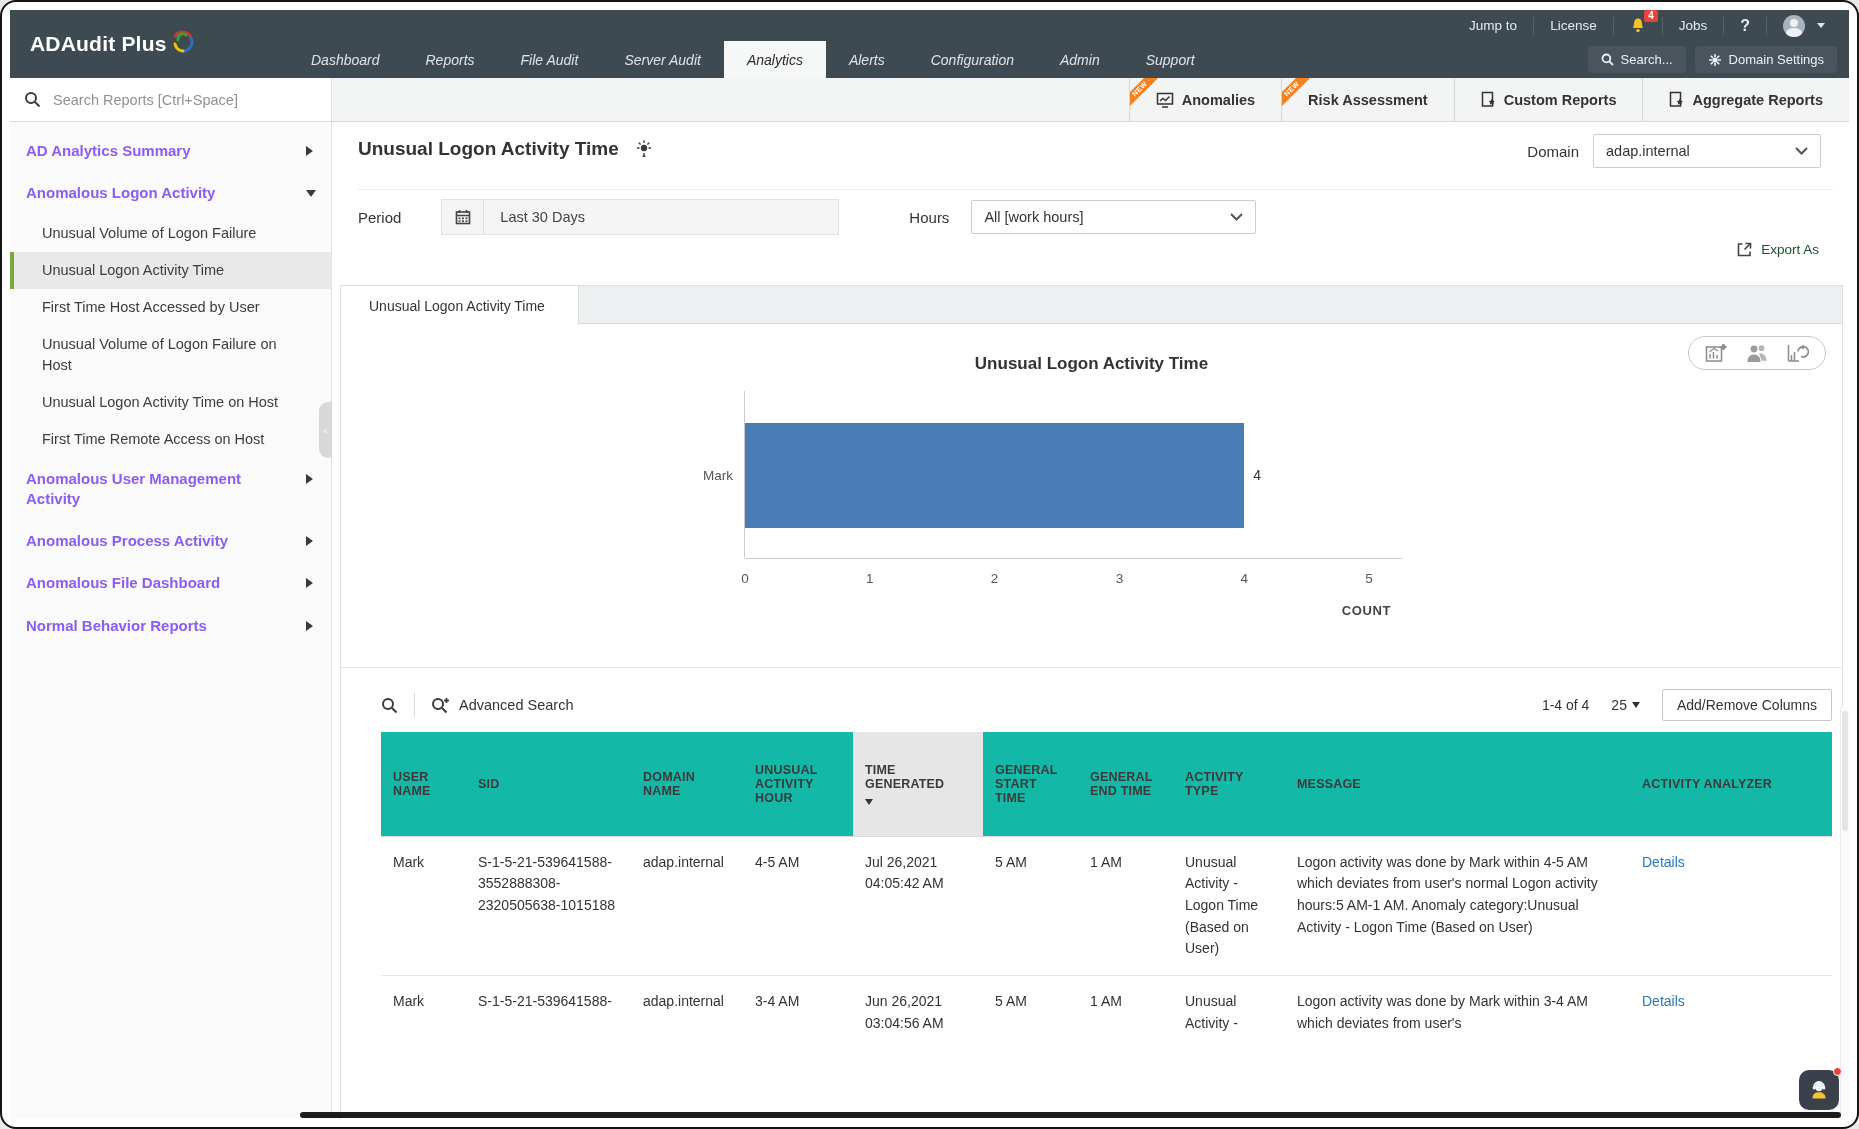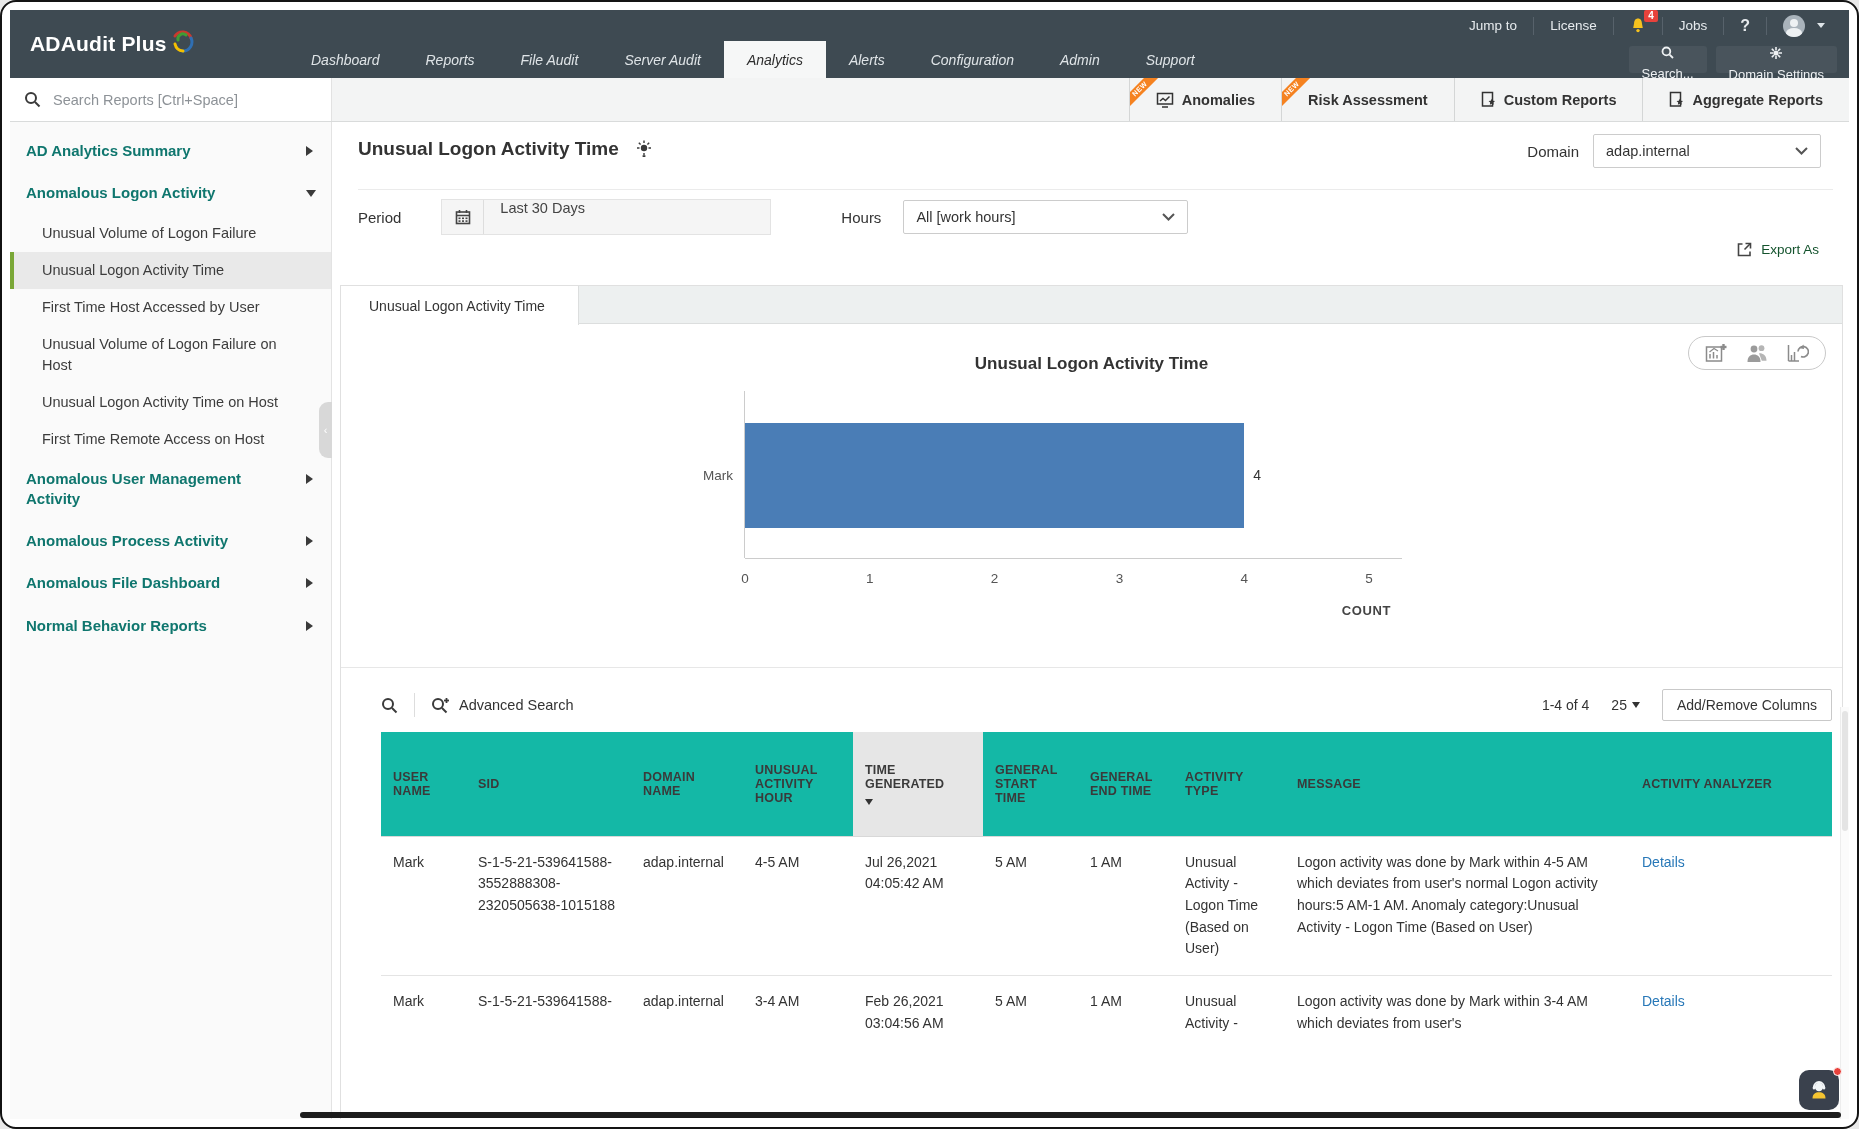--- a/index.html
+++ b/index.html
@@ -19,53 +19,53 @@
   .bell-badge { position:absolute; top:-7px; right:-12px; background:#e8423c; color:#fff; font-size:10px; font-weight:700; line-height:12px; padding:0 4px; border-radius:2px; }
   .avatar { width:22px; height:22px; border-radius:50%; background:#a9b3bb; position:relative; overflow:hidden; }
   .avatar:before { content:""; position:absolute; left:7px; top:4px; width:8px; height:8px; border-radius:50%; background:#eef1f3; }
   .avatar:after { content:""; position:absolute; left:3px; top:13px; width:16px; height:10px; border-radius:50% 50% 0 0; background:#eef1f3; }
   .tri-d-w { width:0; height:0; border-top:5px solid #dfe5e9; border-left:4px solid transparent; border-right:4px solid transparent; display:inline-block; margin-left:6px; }
   .nav-row { height:37px; display:flex; align-items:stretch; justify-content:space-between; }
   .nav-items { display:flex;font-style:italic; }
   .nav-item { color:#dfe4e7; font-size:14px; padding:0 23px; display:flex; align-items:center; cursor:pointer; }
   .nav-item.active { background:#f6f7f7; color:#2e2e2e; }
   .nav-buttons { display:flex; align-items:center; gap:9px; padding-right:12px; }
-  .dark-btn { background:#49545c; color:#eef1f3; font-size:13px; border:none; border-radius:3px; height:27px; padding:0 13px; display:flex; align-items:center; gap:7px; cursor:pointer;flex-direction:column; }
+  .dark-btn { background:#49545c; color:#eef1f3; font-size:13px; border:none; border-radius:3px; height:27px; padding:0 13px; display:flex; align-items:center; gap:7px; cursor:pointer; }
 
   
   .subnav { position:absolute; left:0; right:0; top:68px; height:44px; background:#f3f4f4; border-bottom:1px solid #d9dbdb; display:flex; }
   .report-search { width:322px; background:#fff; border-right:1px solid #e2e2e2; display:flex; align-items:center; padding:0 14px; gap:12px; }
   .report-search input { border:none; outline:none; flex:1; font-size:14.5px; color:#444; background:transparent; font-family:inherit; }
   .report-search input::placeholder { color:#8d9297; }
   .subtabs { flex:1; display:flex; justify-content:flex-end; }
   .subtab { position:relative; display:flex; align-items:center; justify-content:center; gap:8px; padding:0 26px; font-size:14.5px; font-weight:600; color:#333; border-left:1px solid #d4d6d6; cursor:pointer; }
   .ribbon { position:absolute; top:0; left:0; width:34px; height:34px; overflow:hidden; }
   .ribbon span { position:absolute; top:6px; left:-15px; width:50px; transform:rotate(-45deg); background:#f58220; color:#fff; font-size:7px; font-weight:700; text-align:center; line-height:10px; letter-spacing:.5px; }
 
   
   .sidebar { position:absolute; left:0; top:112px; bottom:0; width:322px; background:#fafafa; border-right:1px solid #e3e3e3; padding-top:8px; }
-  .side-group { position:relative; padding:11px 34px 11px 16px; font-size:15px; font-weight:700; color:#0f766e; line-height:1.35; cursor:pointer; }
+  .side-group { position:relative; padding:11px 34px 11px 16px; font-size:15px; font-weight:700; color:#8b5cf6; line-height:1.35; cursor:pointer; }
   .side-report { position:relative; padding:8px 30px 8px 32px; font-size:14.5px; color:#3c3c3c; line-height:1.45; cursor:pointer; }
   .side-report.selected { background:#e9e9e9; border-left:4px solid #7aa737; padding-left:28px; }
   .tri-r { position:absolute; right:18px; top:16px; width:0; height:0; border-left:7px solid #3a3a3a; border-top:5px solid transparent; border-bottom:5px solid transparent; }
   .tri-dn { position:absolute; right:15px; top:18px; width:0; height:0; border-top:7px solid #3a3a3a; border-left:5px solid transparent; border-right:5px solid transparent; }
   .side-handle { position:absolute; right:-1px; top:280px; width:13px; height:56px; background:#d8d8d8; border-radius:9px 0 0 9px; display:flex; align-items:center; justify-content:center; color:#fff; font-size:11px; cursor:pointer; }
 
   
   .main { position:absolute; left:322px; top:112px; right:0; bottom:0; background:#fff; overflow:hidden; }
   .page-title-row { position:absolute; left:26px; top:16px; display:flex; align-items:center; gap:16px; }
   .page-title { font-size:19px; font-weight:700; color:#333; }
   .domain-group { position:absolute; right:28px; top:12px; display:flex; align-items:center; gap:14px; }
   .domain-label { font-size:15px; color:#333; }
   .select-box { background:#fff; border:1px solid #ccc; border-radius:2px; height:34px; display:flex; align-items:center; justify-content:space-between; padding:0 12px; font-size:14.5px; color:#333; cursor:pointer; }
   .domain-select { width:228px; }
   .head-divider { position:absolute; left:26px; right:16px; top:67px; border-top:1px solid #ebebeb; }
   .filters { position:absolute; left:26px; top:75px; right:20px; height:40px; display:flex; align-items:center; }
   .filter-label { font-size:15px; color:#333; }
-  .period-field { margin-left:40px; width:330px; height:36px; background:#f5f5f5; border:1px solid #e3e3e3; display:flex; align-items:flex-start; cursor:pointer; }
+  .period-field { margin-left:40px; width:398px; height:36px; background:#f5f5f5; border:1px solid #e3e3e3; display:flex; align-items:center; cursor:pointer; }
   .cal-cell { width:42px; height:100%; border-right:1px solid #ddd; display:flex; align-items:center; justify-content:center; }
   .period-value { padding-left:16px; font-size:14.5px; color:#444; }
   .hours-label { margin-left:70px; }
   .hours-select { margin-left:22px; width:285px; }
   .export-row { position:absolute; right:30px; top:120px; display:flex; align-items:center; gap:9px; font-size:13.5px; color:#14532d; cursor:pointer; }
 
   
   .card { position:absolute; left:8px; right:6px; top:163px; height:1010px; background:#fff; border:1px solid #e0e0e0; }
   .tabstrip { position:relative; height:38px; background:#edf0f0; border-bottom:1px solid #dcdede; }
   .tab-active { position:absolute; left:0; top:0; height:39px; width:238px; background:#fff; border-right:1px solid #dcdede; display:flex; align-items:center; padding-left:28px; font-size:14px; color:#333; cursor:pointer; }
@@ -471,21 +471,21 @@
             <td>1 AM</td>
             <td>Unusual Activity - Logon Time (Based on User)</td>
             <td>Logon activity was done by Mark within 4-5 AM which deviates from user's normal Logon activity hours:5 AM-1 AM. Anomaly category:Unusual Activity - Logon Time (Based on User)</td>
             <td><a class="details">Details</a></td>
           </tr>
           <tr class="data-row" style="border-bottom:none;">
             <td>Mark</td>
             <td>S-1-5-21-539641588-</td>
             <td>adap.internal</td>
             <td>3-4 AM</td>
-            <td>Feb 26,2021 03:04:56 AM</td>
+            <td>Jun 26,2021 03:04:56 AM</td>
             <td>5 AM</td>
             <td>1 AM</td>
             <td>Unusual Activity -</td>
             <td>Logon activity was done by Mark within 3-4 AM which deviates from user's</td>
             <td><a class="details">Details</a></td>
           </tr>
         </tbody>
       </table>
     </div>
 

